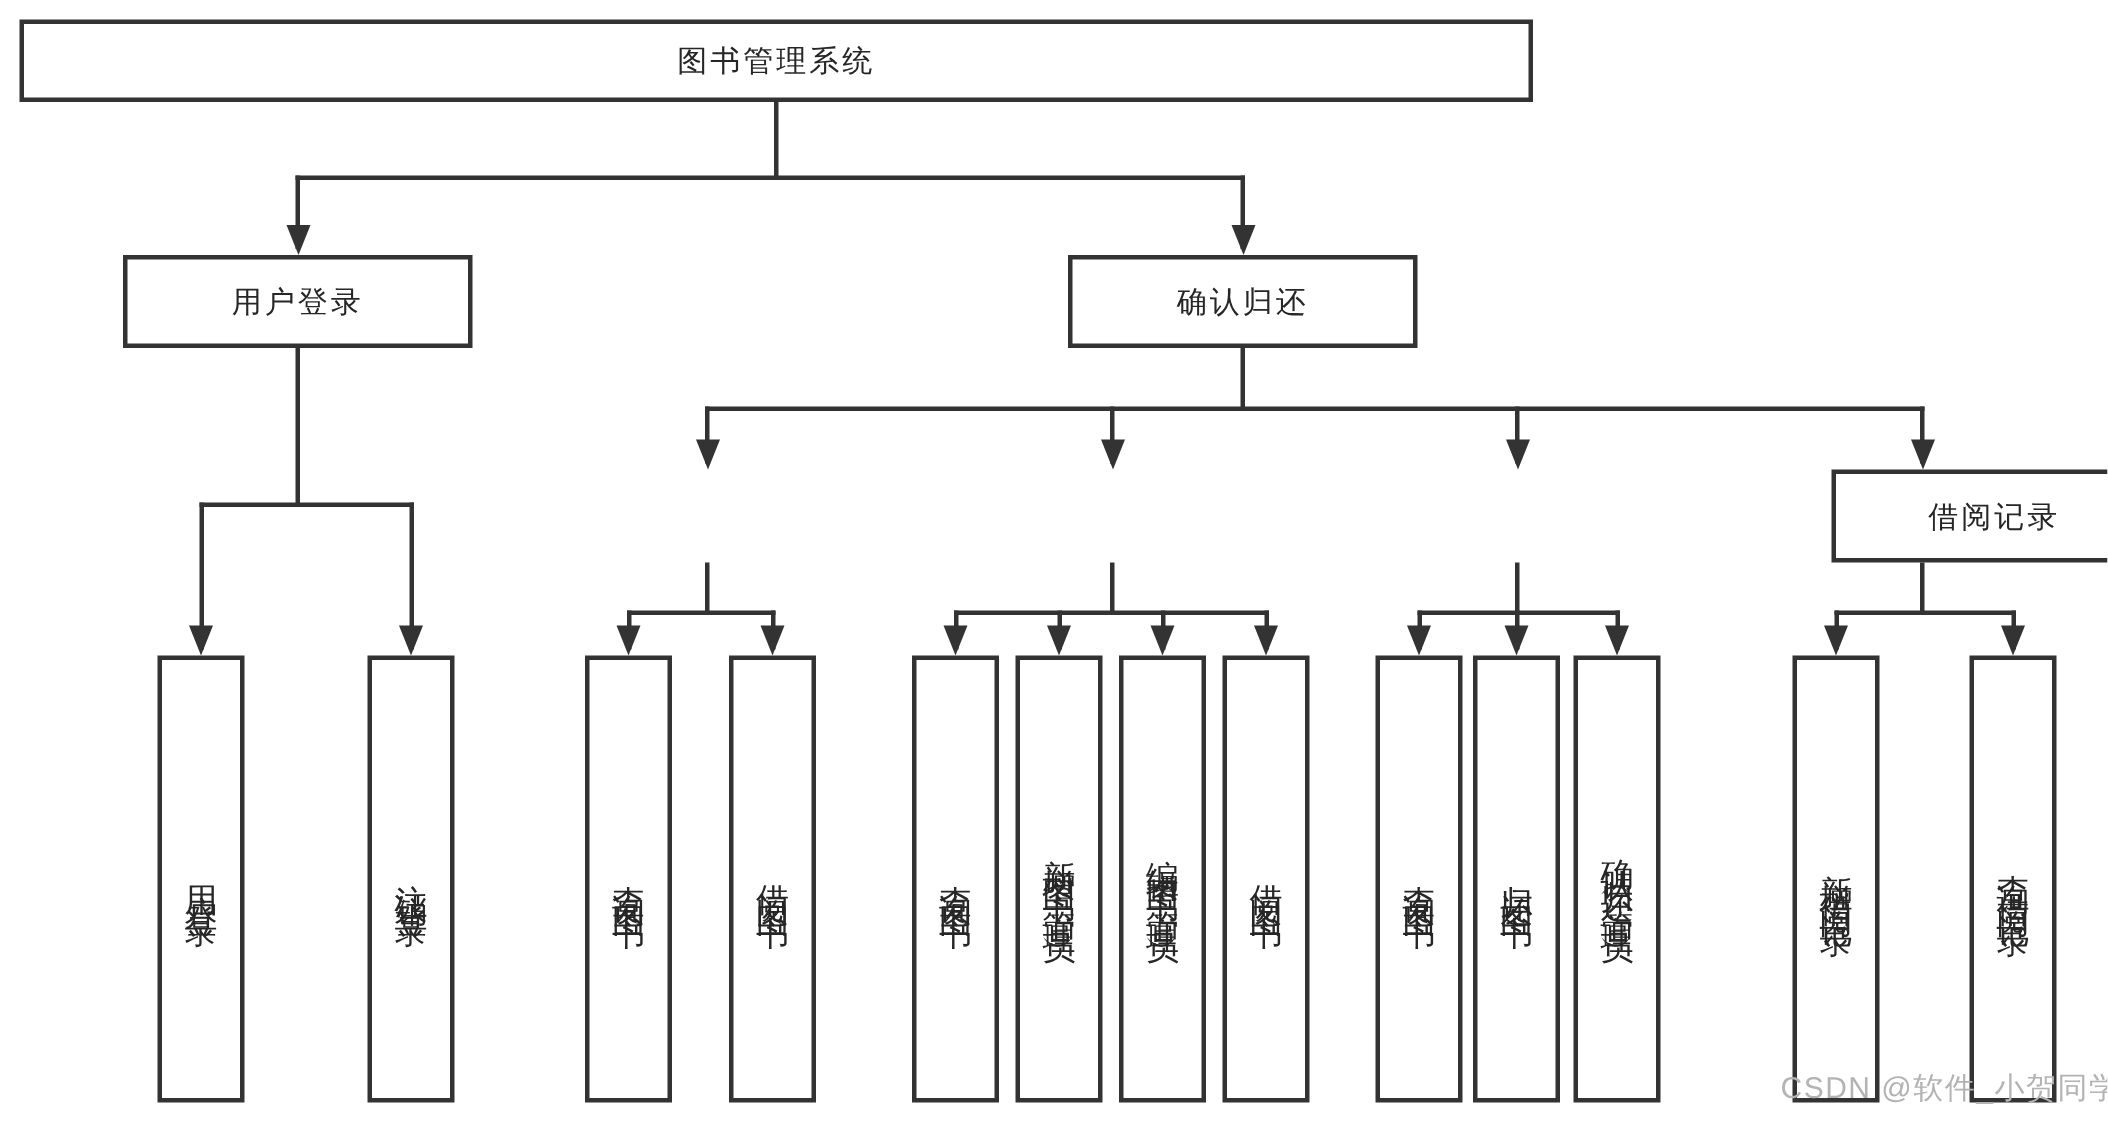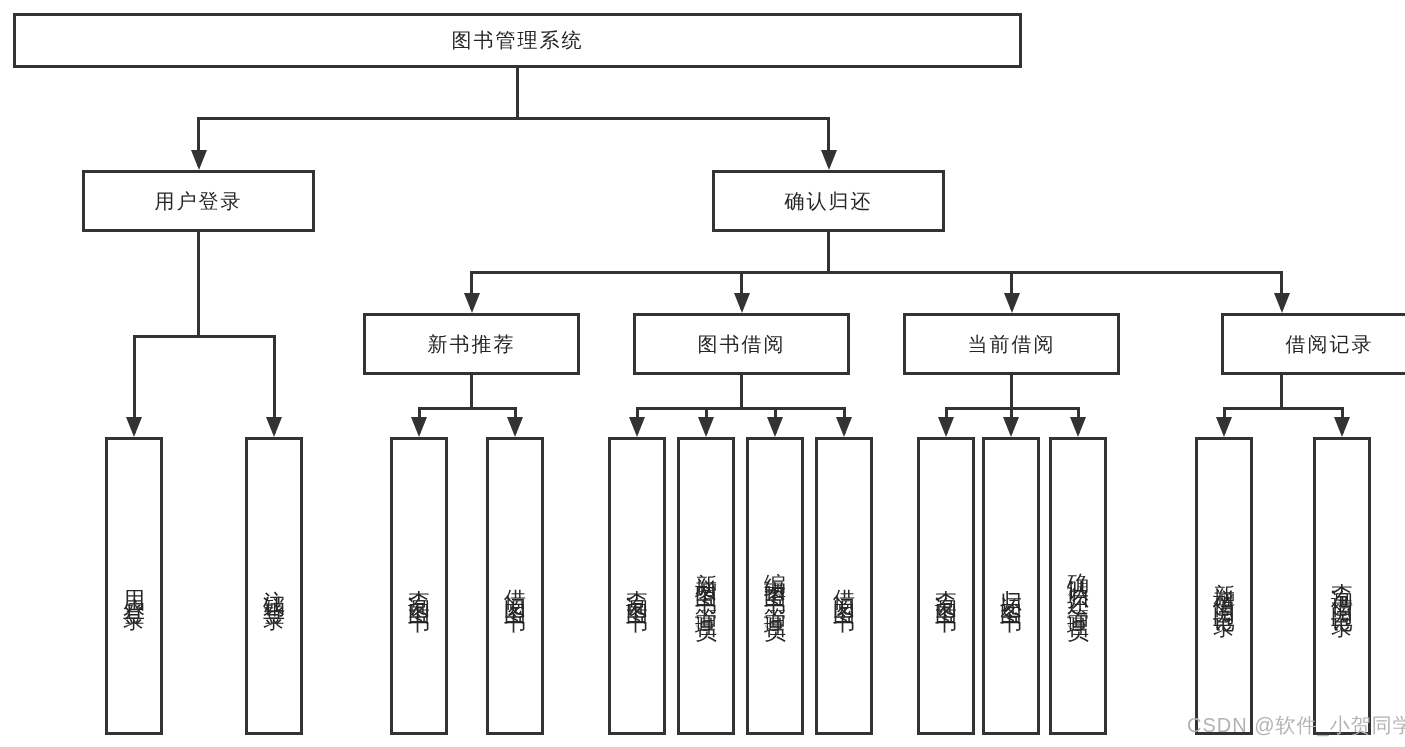--- a/index.html
+++ b/index.html
@@ -76,29 +76,20 @@
     <span>图书管理系统</span>
   </div>
 
   <div class="node lvl2" style="left:82px">
     <span>用户登录</span>
   </div>
   <div class="node lvl2" style="left:712px">
     <span>确认归还</span>
   </div>
 
-  <div class="node lvl3" style="left:363px">
-    <span>新书推荐</span>
-  </div>
-  <div class="node lvl3" style="left:633px">
-    <span>图书借阅</span>
-  </div>
-  <div class="node lvl3" style="left:903px">
-    <span>当前借阅</span>
-  </div>
   <div class="node lvl3" style="left:1221px">
     <span>借阅记录</span>
   </div>
 
   <div class="leaf" style="left:105px">
     <span>用户登录</span>
   </div>
   <div class="leaf" style="left:245px">
     <span>注销登录</span>
   </div>

